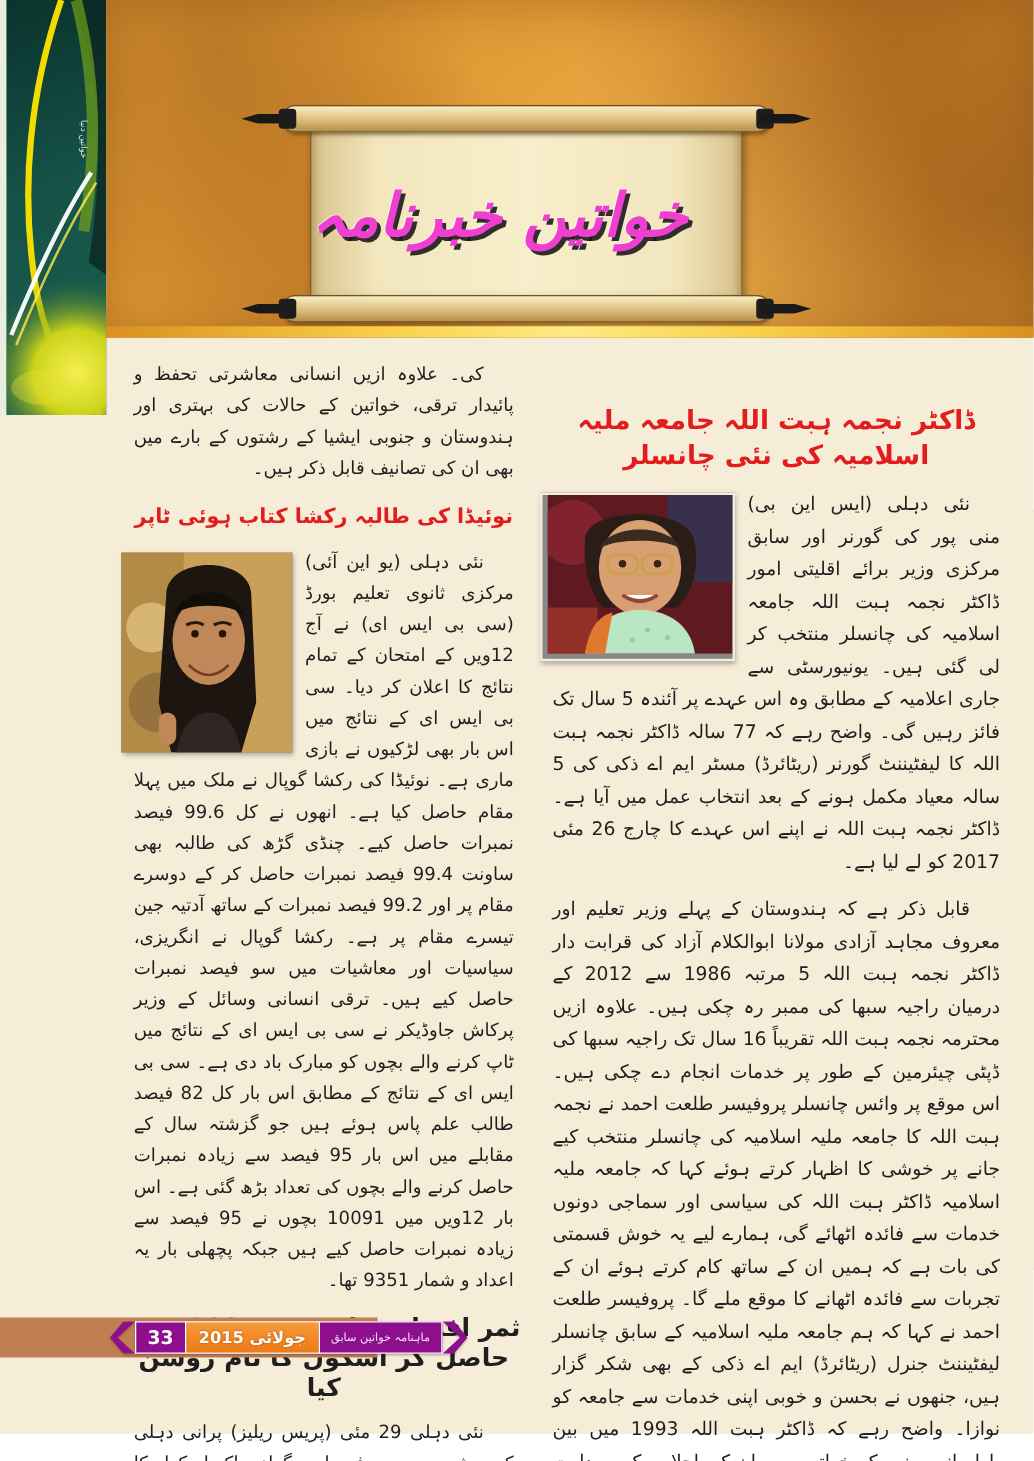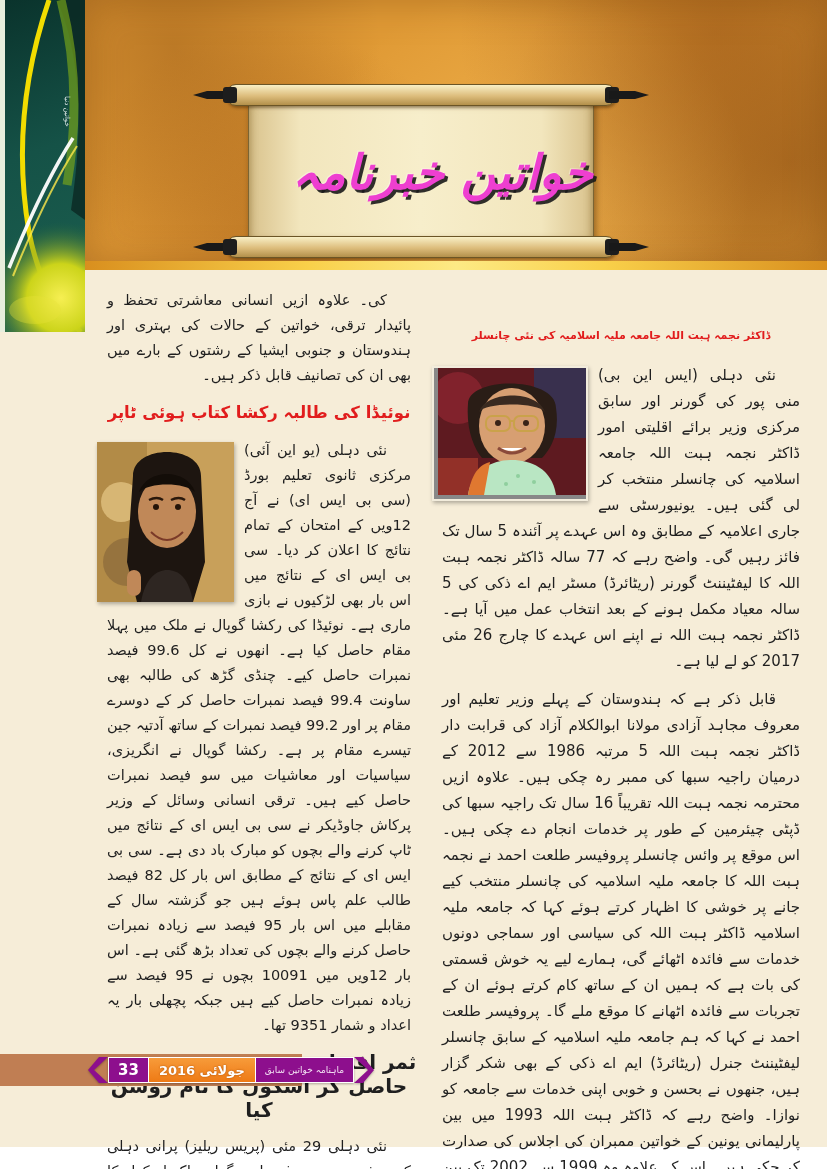--- a/index.html
+++ b/index.html
@@ -26,41 +26,41 @@
     box-shadow:inset 0 0 40px rgba(100,50,5,.35);}
   .gold-strip{position:absolute;left:0;bottom:0;width:100%;height:9px;
     background:linear-gradient(to right,#d98f1e,#f9d04a 30%,#fdea85 50%,#f9d04a 70%,#d98f1e);}
 
   
   .scroll{position:absolute;left:125px;top:84px;width:420px;height:176px;}
   .parchment{position:absolute;left:38px;top:12px;width:344px;height:150px;border-radius:4px;
     background:linear-gradient(to right,#d9c28c,#f2e6bd 15%,#f7eecb 50%,#f2e6bd 85%,#d9c28c);
     border:1px solid #7a6434;
     box-shadow:inset 0 7px 9px rgba(120,90,30,.35), inset 0 -7px 9px rgba(120,90,30,.35), 2px 3px 6px rgba(60,30,0,.45);
-    display:flex;align-items:center;justify-content:flex-end;}
+    display:flex;align-items:center;justify-content:flex-start;}
   .scroll-title{direction:rtl;font-size:48px;font-weight:bold;font-style:italic;color:#ee3fd0;
     text-shadow:3px 3px 0 rgba(25,25,25,.9), -1px -1px 0 rgba(255,255,255,.35);white-space:nowrap;}
   .roller{position:absolute;left:16px;width:388px;height:20px;border-radius:10px;
     background:linear-gradient(to bottom,#f8efc6,#ddbd7c 55%,#b3904b);
     border:1px solid #6b5526;box-shadow:1px 2px 3px rgba(60,30,0,.45);}
   .roller.top{top:0;}
   .roller.bottom{top:152px;}
   .spear{position:absolute;top:6px;width:40px;height:8px;background:#191919;}
   .spear.left{left:-34px;clip-path:polygon(0 50%,35% 0,100% 0,100% 100%,35% 100%);}
   .spear.right{right:-34px;clip-path:polygon(100% 50%,65% 0,0 0,0 100%,65% 100%);}
   .knob{position:absolute;top:2px;width:14px;height:16px;background:#1d1d1d;border-radius:3px;}
   .knob.left{left:-4px;} .knob.right{right:-4px;}
 
   
   .col{position:absolute;direction:rtl;text-align:justify;color:#1f1f1f;}
   .col-right{left:430px;top:276px;width:382px;font-size:15px;line-height:26px;}
   .col-left{left:95px;top:276px;width:328px;font-size:14.5px;line-height:25px;}
   .col p{margin:12px;text-indent:24px;}
   .headline{margin:2px 0 4px;text-align:center;color:#e11d1d;font-weight:bold;text-indent:0;}
-  .col-right .headline{font-size:11px;line-height:28px;margin-top:46px;}
+  .col-right .headline{font-size:21px;line-height:28px;margin-top:46px;}
   .col-left .headline{font-size:16.5px;line-height:26px;}
   .subline{font-weight:bold;text-align:center;text-indent:0 !important;line-height:24px;font-size:20px;margin:0 0 2px !important;}
 
   .photo{float:left;background:#888;box-shadow:1px 2px 4px rgba(0,0,0,.3);}
   .photo-najma{width:152px;height:131px;margin:4px 10px 4px 2px;border:2px solid #f2ecdc;}
   .photo-raksha{width:137px;height:160px;margin:4px 10px 4px 2px;}
   .photo svg{display:block;}
 
   
   .footer-strip{position:absolute;left:0;top:1054px;width:302px;height:32px;background:#c07e53;}
@@ -178,19 +178,19 @@
         <p>نئی دہلی (یو این آئی) مرکزی ثانوی تعلیم بورڈ (سی بی ایس ای) نے آج 12ویں کے امتحان کے تمام نتائج کا اعلان کر دیا۔ سی بی ایس ای کے نتائج میں اس بار بھی لڑکیوں نے بازی ماری ہے۔ نوئیڈا کی رکشا گوپال نے ملک میں پہلا مقام حاصل کیا ہے۔ انھوں نے کل 99.6 فیصد نمبرات حاصل کیے۔ چنڈی گڑھ کی طالبہ بھی ساونت 99.4 فیصد نمبرات حاصل کر کے دوسرے مقام پر اور 99.2 فیصد نمبرات کے ساتھ آدتیہ جین تیسرے مقام پر ہے۔ رکشا گوپال نے انگریزی، سیاسیات اور معاشیات میں سو فیصد نمبرات حاصل کیے ہیں۔ ترقی انسانی وسائل کے وزیر پرکاش جاوڈیکر نے سی بی ایس ای کے نتائج میں ٹاپ کرنے والے بچوں کو مبارک باد دی ہے۔ سی بی ایس ای کے نتائج کے مطابق اس بار کل 82 فیصد طالب علم پاس ہوئے ہیں جو گزشتہ سال کے مقابلے میں اس بار 95 فیصد سے زیادہ نمبرات حاصل کرنے والے بچوں کی تعداد بڑھ گئی ہے۔ اس بار 12ویں میں 10091 بچوں نے 95 فیصد سے زیادہ نمبرات حاصل کیے ہیں جبکہ پچھلی بار یہ اعداد و شمار 9351 تھا۔</p>
       </div>
       <p class="subline">ثمر افضل نے اردو میں 100 نمبر حاصل کر اسکول کا نام روشن کیا</p>
       <p>نئی دہلی 29 مئی (پریس ریلیز) پرانی دہلی کی مشہور و معروف رابعہ گرلز پبلک اسکول کا بارہویں کلاس کا رزلٹ گزشتہ سال کی طرح امسال بھی 100 فیصد رہا۔ اس سال رابعہ گرلز پبلک اسکول کی 87 طالبات نے امتحان میں شرکت کی تھی اور سبھی طالبات نے نمایاں نمبرات حاصل کر کے</p>
     </div>
 
     <div class="footer-strip"></div>
     <div class="footer-banner">
       <div class="chev chev-left"></div>
       <div class="seg seg-num">33</div>
-      <div class="seg seg-date">جولائی 2016</div>
+      <div class="seg seg-date">جولائی 2015</div>
       <div class="seg seg-name">ماہنامہ خواتین سابق</div>
       <div class="chev chev-right"></div>
     </div>
 
   </div>
 </div>
 
 </body></html>

